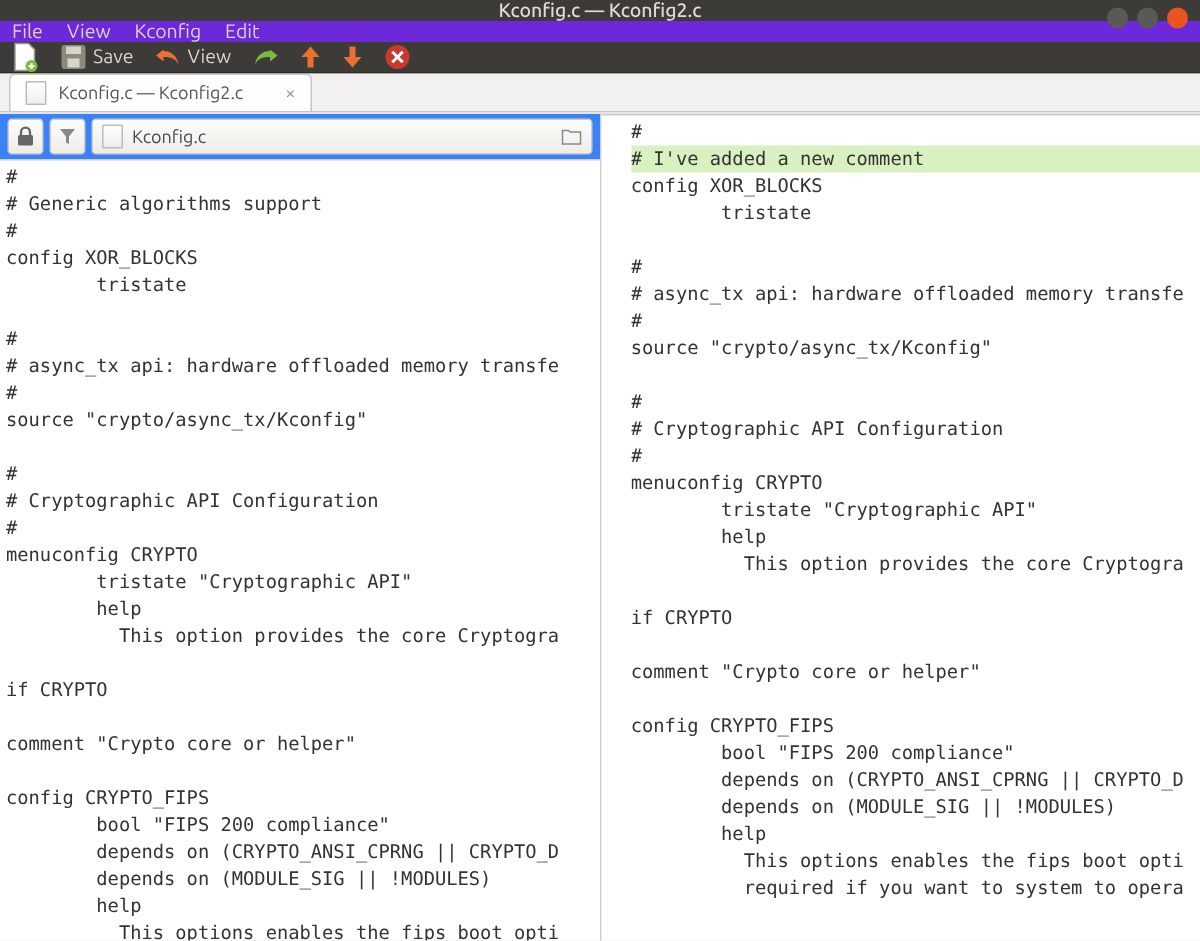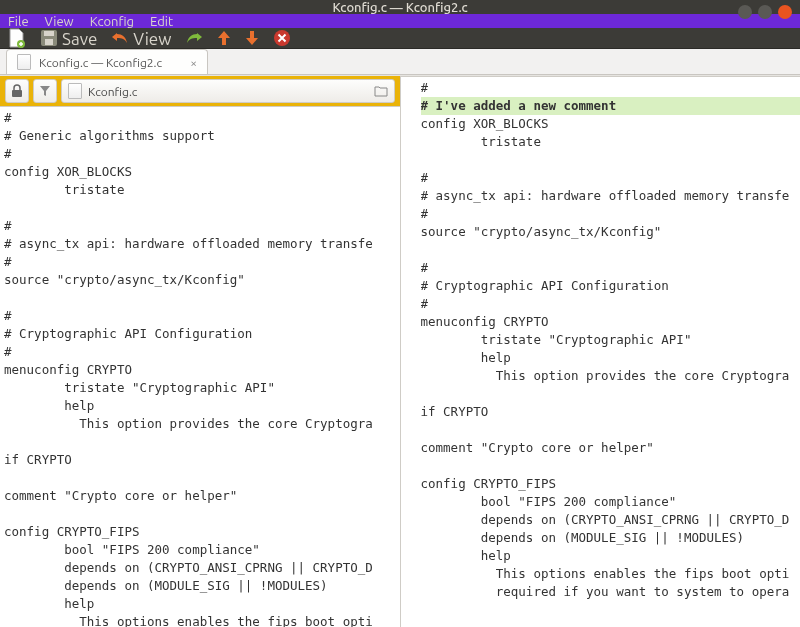--- a/index.html
+++ b/index.html
@@ -57,21 +57,21 @@
     align-items: center;
     padding: 0 8px;
     gap: 14px;
     border-bottom: 1px solid #2b2a27;
   }
   .tool-btn {
     display: flex;
     align-items: center;
     gap: 4px;
     color: #d8d4cb;
-    font-size: 17px;
+    font-size: 13px;
   }
   .tool-btn svg { display: block; }
 
   .tabbar {
     background: #f2f1f0;
     height: 30px;
     display: flex;
     align-items: flex-end;
     padding-left: 6px;
     border-bottom: 1px solid #c9c6c1;
@@ -104,21 +104,21 @@
     position: relative;
   }
   .pane + .pane { border-left: 1px solid #cfccc6; }
 
   .pane-header {
     height: 30px;
     display: flex;
     align-items: center;
     padding: 3px 5px;
     gap: 4px;
-    background: #eab308;
+    background: #3b82f6;
   }
   .hdr-btn {
     width: 24px; height: 24px;
     border: 1px solid #cfccc6;
     border-radius: 3px;
     background: linear-gradient(#fdfdfc,#eeece8);
     display: flex; align-items: center; justify-content: center;
   }
   .hdr-file {
     flex: 1;
@@ -145,21 +145,20 @@
     color: #333;
     overflow: hidden;
     position: relative;
     white-space: pre;
     padding-top: 2px;
   }
   .code-line { padding-left: 4px; height: 18px; overflow: hidden; }
   .diff-added {
     background: #d9f0c1;
     position: relative;
-    font-weight: bold;
   }
   .pane2 .code-area { padding-left: 20px; }
   .pane2 .code-line { padding-left: 0; }
   .diff-connector {
     position: absolute;
     left: -1px;
     top: 30px;
     width: 20px;
     height: 36px;
     pointer-events: none;

